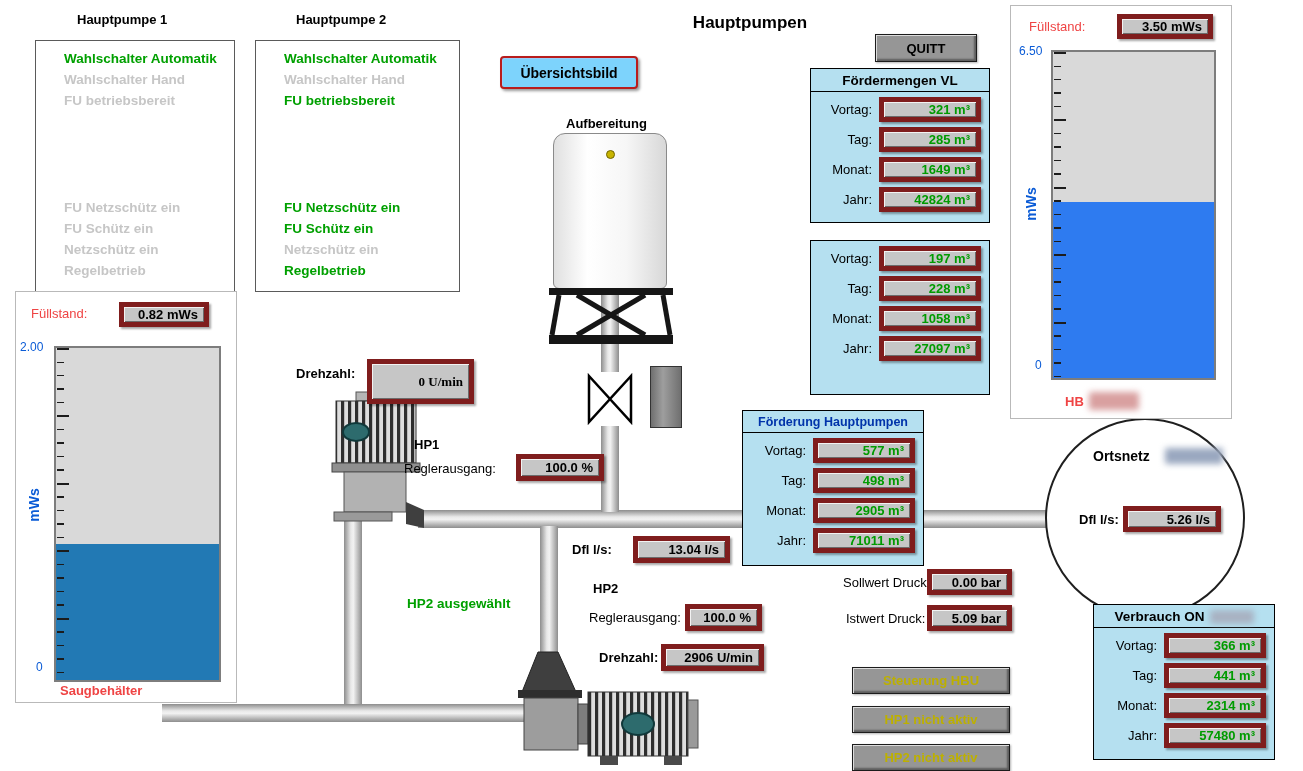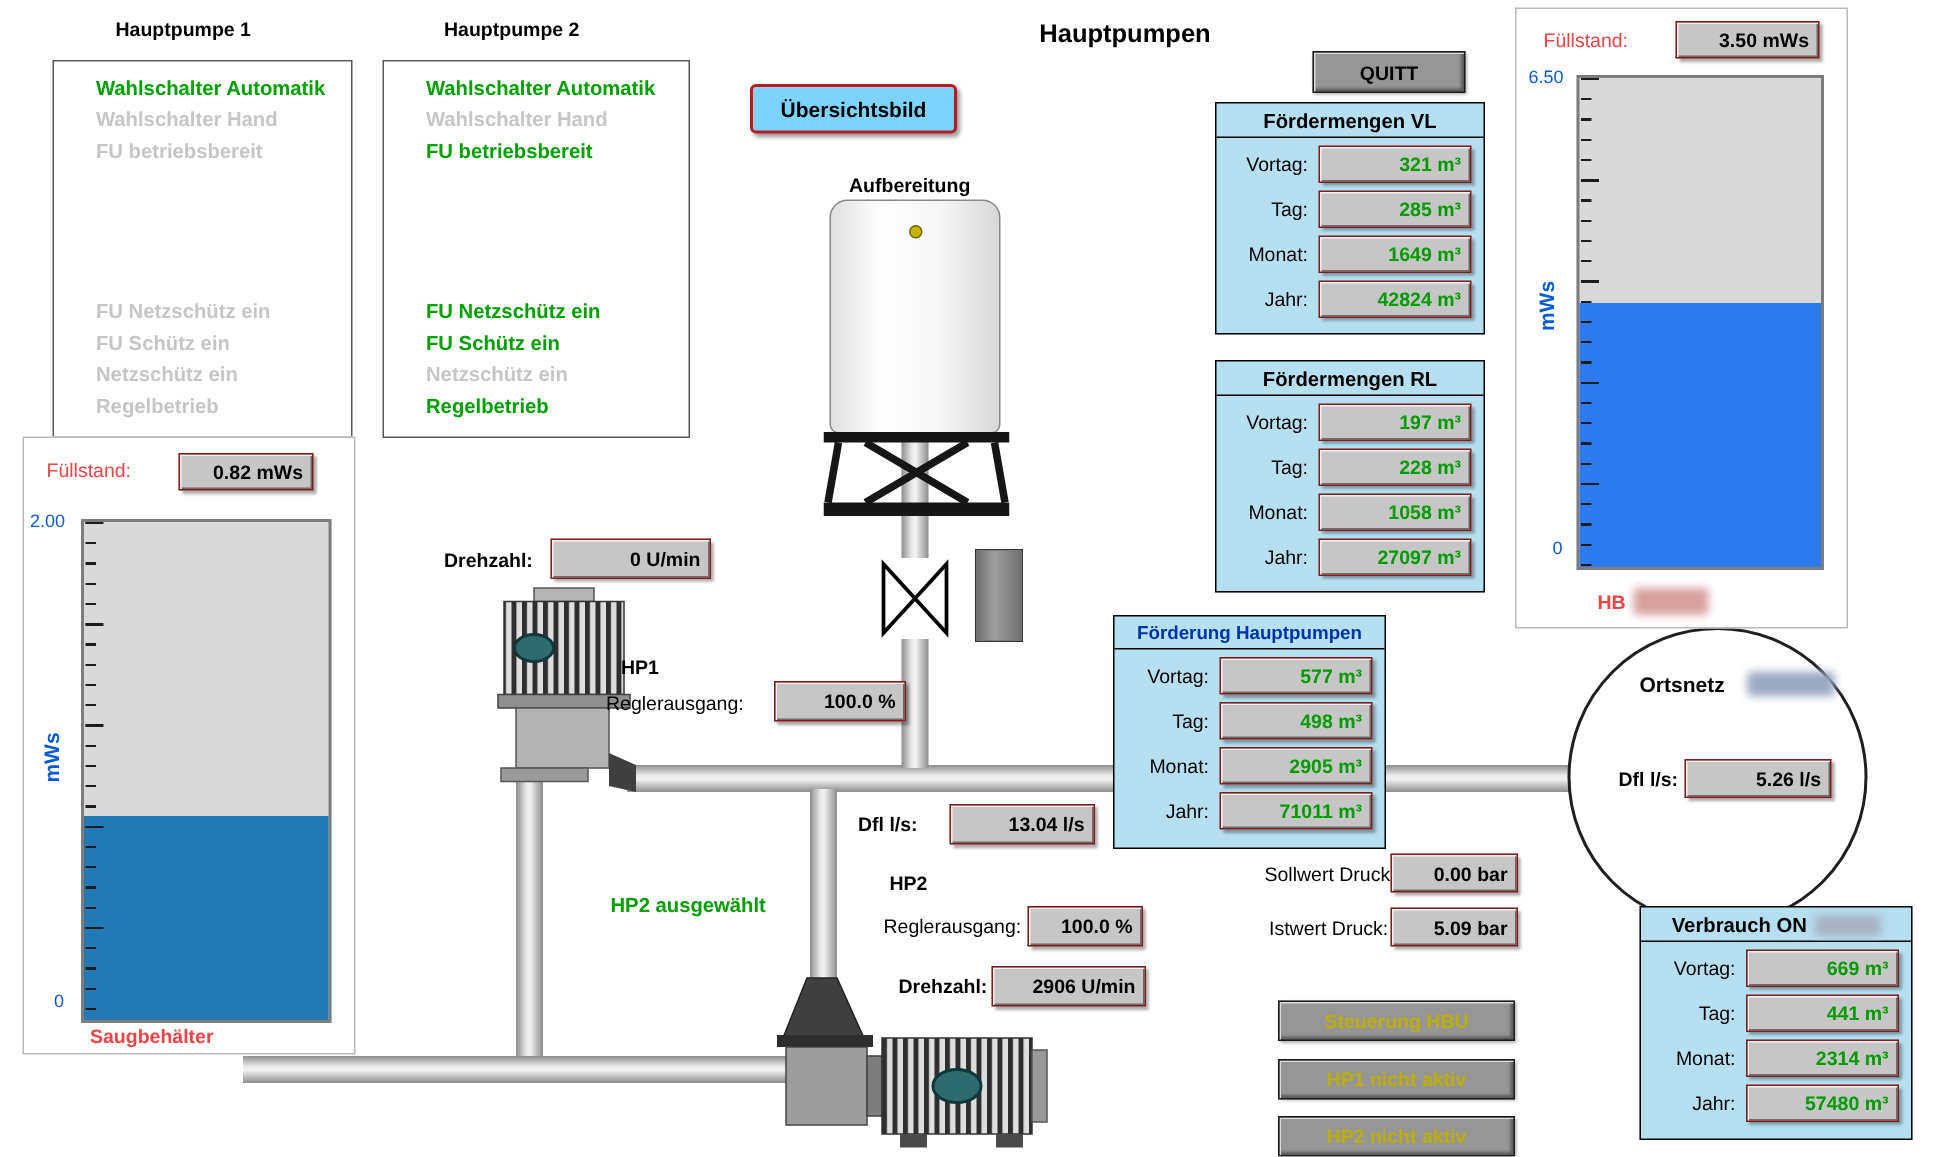--- a/index.html
+++ b/index.html
@@ -3,21 +3,21 @@
 <meta charset="utf-8">
 <style>
   html,body{margin:0;padding:0;}
   body{width:1303px;height:771px;position:relative;background:#fff;font-family:"Liberation Sans",sans-serif;overflow:hidden;}
   .abs{position:absolute;box-sizing:border-box;}
   .z1{z-index:1}.z2{z-index:2}.z3{z-index:3}.z5{z-index:5}
 
   .pipe-h{height:18px;background:linear-gradient(180deg,#8d8d8d,#e8e8e8 38%,#f2f2f2 52%,#8d8d8d);}
   .pipe-v{width:18px;background:linear-gradient(90deg,#8d8d8d,#e8e8e8 38%,#f2f2f2 52%,#8d8d8d);}
 
-  .display{background:#c6c6c6;border:1px solid #7f1d1d;
+  .display{background:#c6c6c6;border:5px solid #7f1d1d;
     box-shadow:inset 1px 1px 0 #f2f2f2,inset -1px -1px 0 #6b6b6b,2px 2px 2px rgba(0,0,0,.35);
     font-weight:bold;font-size:13px;color:#000;display:flex;align-items:center;justify-content:flex-end;
     padding:0 6px;box-sizing:border-box;}
   .display.green{color:#009b00;}
 
   .btn{display:flex;align-items:center;justify-content:center;background:#969696;border:1px solid #1c1c1c;
     box-shadow:inset 1px 1px 0 #dcdcdc,inset -2px -2px 2px #5c5c5c,1px 1px 2px rgba(0,0,0,.3);
     font-weight:bold;font-size:13px;color:#000;cursor:pointer;box-sizing:border-box;margin-top:12px;}
   .btn.ytext{color:#bdb000;}
   .btn.blue{background:#7dd3fc;border:2px solid #b91c1c;border-radius:4px;font-size:14px;
@@ -201,21 +201,20 @@
     <span class="plabel">Monat:</span>
     <span class="display green pdisp">1649 m³</span>
   </div>
   <div class="prow">
     <span class="plabel">Jahr:</span>
     <span class="display green pdisp">42824 m³</span>
   </div>
 </div>
 
 <div class="abs panel z5" style="left:810px;top:240px;width:180px;height:155px;">
-  <div class="ptitle">Fördermengen RL</div>
   <div class="prow">
     <span class="plabel">Vortag:</span>
     <span class="display green pdisp">197 m³</span>
   </div>
   <div class="prow">
     <span class="plabel">Tag:</span>
     <span class="display green pdisp">228 m³</span>
   </div>
   <div class="prow">
     <span class="plabel">Monat:</span>
@@ -247,38 +246,38 @@
   </div>
 </div>
 
 <div class="abs panel z5" style="left:1093px;top:604px;width:182px;height:156px;">
   <div class="ptitle">
     <span>Verbrauch ON</span>
     <span class="redact-inline"></span>
   </div>
   <div class="prow">
     <span class="plabel">Vortag:</span>
-    <span class="display green pdisp">669 m³</span>
+    <span class="display green pdisp">366 m³</span>
   </div>
   <div class="prow">
     <span class="plabel">Tag:</span>
     <span class="display green pdisp">441 m³</span>
   </div>
   <div class="prow">
     <span class="plabel">Monat:</span>
     <span class="display green pdisp">2314 m³</span>
   </div>
   <div class="prow">
     <span class="plabel">Jahr:</span>
     <span class="display green pdisp">57480 m³</span>
   </div>
 </div>
 
 <span class="abs lbl b z5" style="left:296px;top:366px;">Drehzahl:</span>
-<div class="abs display z5" style="left:367px;top:359px;width:107px;height:27px;">0 U/min</div>
+<div class="abs display z5" style="left:367px;top:359px;width:107px;height:45px;font-family:Liberation Serif, serif;">0 U/min</div>
 <span class="abs lbl b z5" style="left:414px;top:437px;">HP1</span>
 <span class="abs lbl z5" style="left:404px;top:461px;">Reglerausgang:</span>
 <div class="abs display z5" style="left:516px;top:454px;width:88px;height:27px;">100.0 %</div>
 
 <span class="abs lbl b z5" style="left:572px;top:542px;">Dfl l/s:</span>
 <div class="abs display z5" style="left:633px;top:536px;width:97px;height:27px;">13.04 l/s</div>
 
 <span class="abs lbl grn z5" style="left:407px;top:596px;font-size:13.5px;">HP2 ausgewählt</span>
 <span class="abs lbl b z5" style="left:593px;top:581px;">HP2</span>
 <span class="abs lbl z5" style="left:589px;top:610px;">Reglerausgang:</span>

